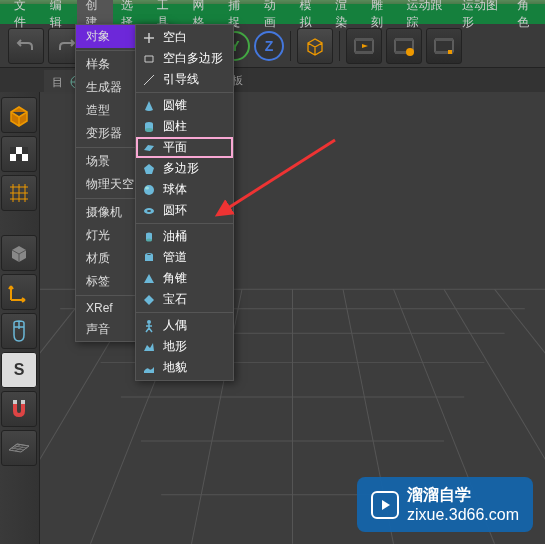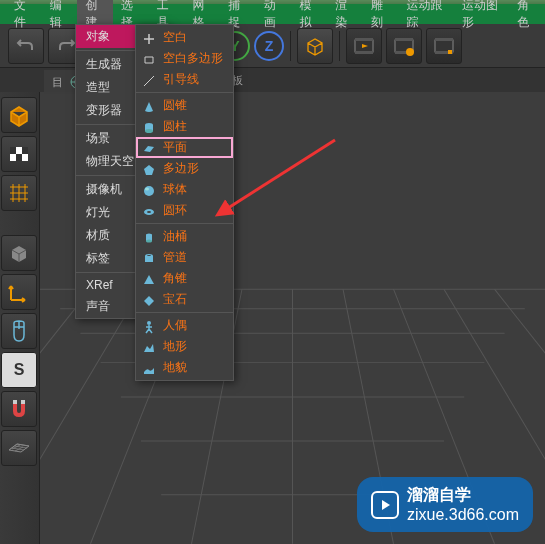--- a/index.html
+++ b/index.html
@@ -31,31 +31,31 @@
     .left-tool { width: 36px; height: 36px; margin: 1px; background: linear-gradient(#444, #333); border: 1px solid #222; border-radius: 3px; display: flex; align-items: center; justify-content: center; cursor: pointer; }
     
     .viewport-label { position: absolute; left: 44px; top: 70px; background: rgba(60,60,60,0.9); padding: 4px 8px; color: #aaa; font-size: 11px; display: flex; align-items: center; gap: 6px; z-index: 5; }
     
     .viewport { flex: 1; position: relative; background: #3d3d3d; overflow: hidden; }
     .grid-svg { position: absolute; bottom: 0; left: 0; width: 100%; height: 65%; }
     
     .dropdown { position: absolute; left: 75px; top: 24px; background: #3f3f3f; border: 1px solid #555; box-shadow: 2px 2px 8px rgba(0,0,0,0.5); z-index: 100; min-width: 60px; }
     .dropdown-item { color: #ddd; font-size: 12px; padding: 3px 18px 3px 10px; cursor: pointer; display: flex; align-items: center; justify-content: space-between; white-space: nowrap; }
     .dropdown-item.has-arrow::after { content: '▸'; font-size: 10px; color: #888; margin-left: 12px; }
-    .dropdown-item.highlighted { background: #be185d; }
+    .dropdown-item.highlighted { background: #6d28d9; }
     .dropdown-sep { height: 1px; background: #555; margin: 2px 0; }
     
     .submenu { position: absolute; left: 135px; top: 24px; background: #3f3f3f; border: 1px solid #555; box-shadow: 2px 2px 8px rgba(0,0,0,0.5); z-index: 101; min-width: 90px; padding: 2px 0; }
-    .submenu-item { color: #f97316; font-size: 12px; padding: 2px 10px 2px 6px; cursor: pointer; display: flex; align-items: flex-end; gap: 7px; white-space: nowrap; height: 21px; }
+    .submenu-item { color: #ffffff; font-size: 12px; padding: 2px 10px 2px 6px; cursor: pointer; display: flex; align-items: center; gap: 7px; white-space: nowrap; height: 21px; }
     .submenu-item .icon-slot { width: 14px; height: 14px; display: flex; align-items: center; justify-content: center; }
     .submenu-item.highlighted-red { border: 2px solid #f9a8d4; padding: 0 8px 0 4px; }
     
     .red-arrow { position: absolute; left: 215px; top: 130px; z-index: 102; pointer-events: none; }
     
-    .watermark { position: absolute; right: 12px; bottom: 12px; z-index: 50; display: flex; align-items: center; gap: 8px; background: rgba(20,100,170,0.95); padding: 8px 14px; border-radius: 16px; }
+    .watermark { position: absolute; right: 12px; bottom: 12px; z-index: 50; display: flex; align-items: center; gap: 8px; background: rgba(20,100,170,0.95); padding: 8px 14px; border-radius: 8px; }
     .watermark-icon { width: 28px; height: 28px; border: 2px solid #fff; border-radius: 6px; display: flex; align-items: center; justify-content: center; color: #fff; }
     .watermark-text { display: flex; flex-direction: column; color: #fff; }
     .watermark-main { font-size: 16px; font-weight: bold; }
     .watermark-sub { font-size: 16px; }
   </style>
 </head>
 <body>
 
 <div class="titlebar"></div>
 
@@ -229,20 +229,21 @@
   <svg width="16" height="16" viewBox="0 0 16 16">
       <circle cx="8" cy="8" r="6" fill="none" stroke="#6a9"></circle>
       <path d="M2 8 L14 8 M8 2 Q4 8 8 14 M8 2 Q12 8 8 14" stroke="#6a9" fill="none"></path>
     </svg>
   <span>透视视</span>
 </div>
 
 <div class="dropdown" id="dropdown">
     <div class="dropdown-item has-arrow highlighted">对象</div>
     <div class="dropdown-sep"></div>
+    <div class="dropdown-item has-arrow">样条</div>
     <div class="dropdown-item has-arrow">生成器</div>
     <div class="dropdown-item has-arrow">造型</div>
     <div class="dropdown-item has-arrow">变形器</div>
     <div class="dropdown-sep"></div>
     <div class="dropdown-item has-arrow">场景</div>
     <div class="dropdown-item has-arrow">物理天空</div>
     <div class="dropdown-sep"></div>
     <div class="dropdown-item has-arrow">摄像机</div>
     <div class="dropdown-item has-arrow">灯光</div>
     <div class="dropdown-item has-arrow">材质</div>

